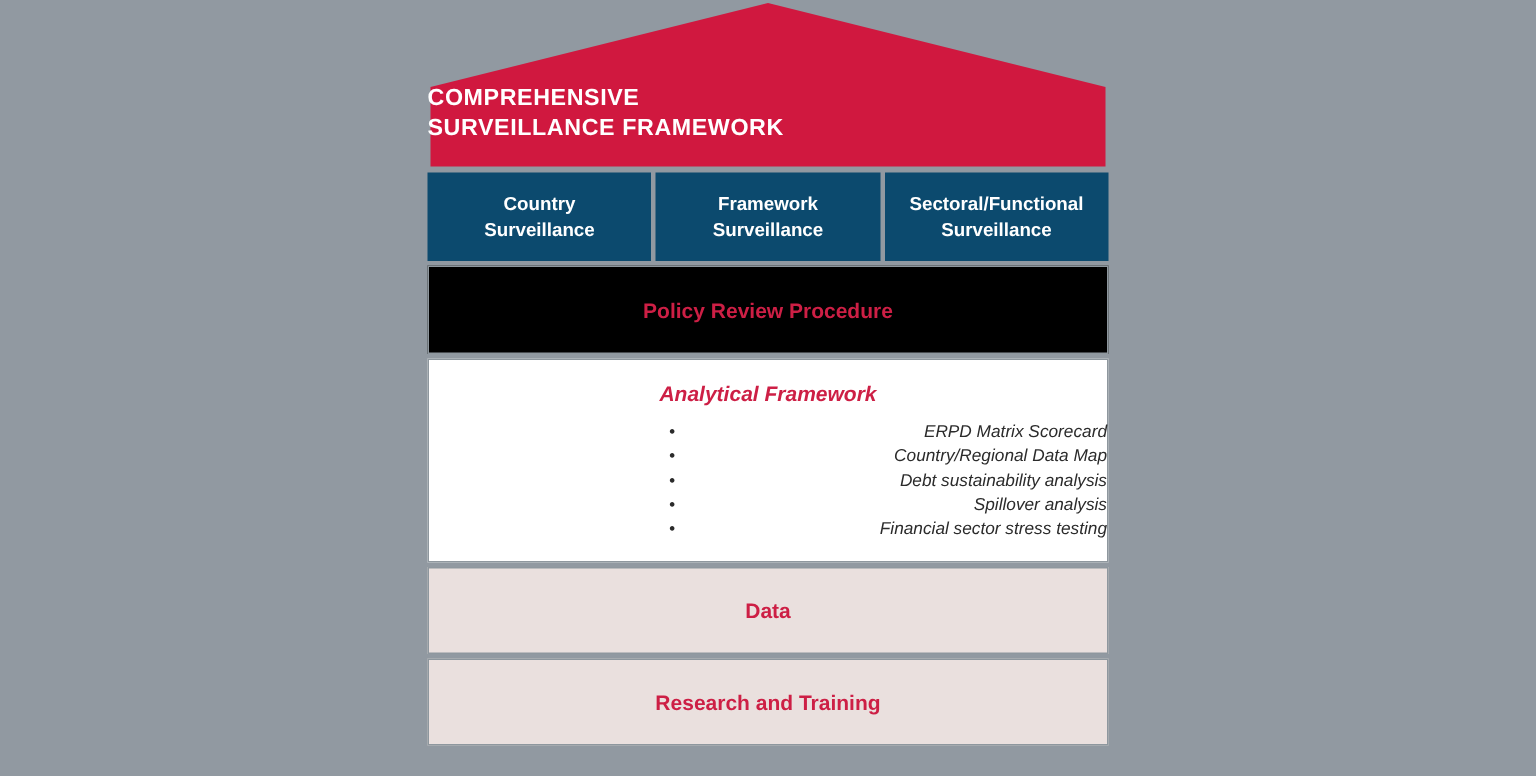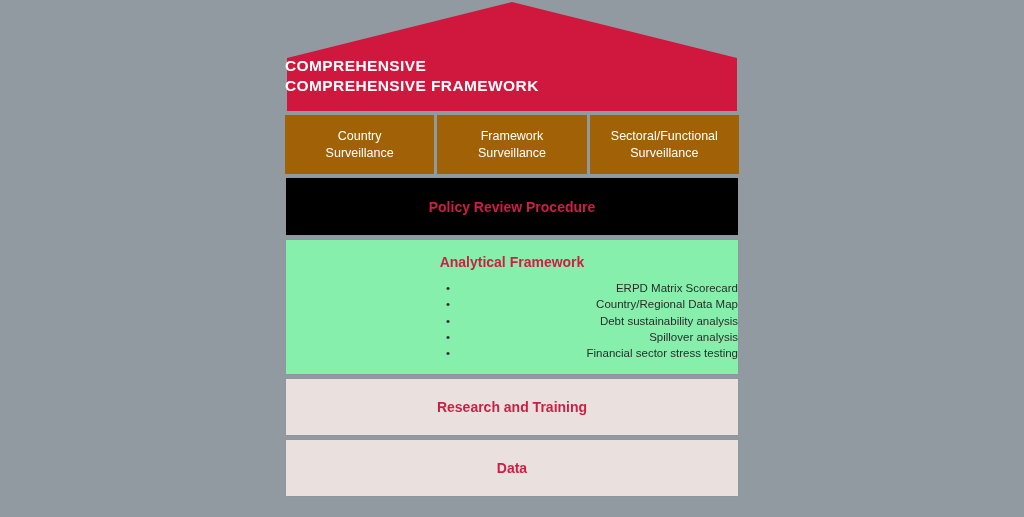--- a/index.html
+++ b/index.html
@@ -60,47 +60,48 @@
 
   
   .surv-row {
     display: flex;
     width: 454px;
     margin-top: 2px;
     gap: 3px;
   }
   .surv-cell {
     flex: 1 1 0;
-    background: #a16207;
+    background: #0c4a6e;
     color: #ffffff;
     height: 59px;
     display: flex;
     align-items: center;
     justify-content: center;
     text-align: center;
     font-size: 12.5px;
-    font-weight: normal;
+    font-weight: bold;
     line-height: 1.35;
     box-sizing: border-box;
   }
 
   .policy-band {
     background: #000000;
     height: 59px;
     color: #cd1f45;
     font-size: 14px;
     font-weight: bold;
   }
 
   .analytical-band {
-    background: #86efac;
+    background: #ffffff;
     height: 136px;
     display: block;
     padding-top: 14px;
     box-sizing: border-box;
+    font-style: italic;
   }
   .analytical-title {
     text-align: center;
     color: #cd1f45;
     font-size: 14px;
     font-weight: bold;
     margin-bottom: 10px;
   }
   .bullet-list {
     margin: 0;
@@ -143,21 +144,21 @@
 <body>
 
 <div id="diagram">
 
   <div class="roof-wrap">
     <svg class="roof-shape" viewBox="0 0 454 113" preserveAspectRatio="none">
       <polygon points="227,2 452,58 452,111 2,111 2,58" fill="#d0183f"></polygon>
     </svg>
     <div class="roof-label">
       <div>COMPREHENSIVE</div>
-      <div>COMPREHENSIVE FRAMEWORK</div>
+      <div>SURVEILLANCE FRAMEWORK</div>
     </div>
   </div>
 
   <div class="surv-row">
     <div class="surv-cell">
       <div>
         <div>Country</div>
         <div>Surveillance</div>
       </div>
     </div>
@@ -183,21 +184,21 @@
     <div class="analytical-title">Analytical Framework</div>
     <ul class="bullet-list">
       <li>ERPD Matrix Scorecard</li>
       <li>Country/Regional Data Map</li>
       <li>Debt sustainability analysis</li>
       <li>Spillover analysis</li>
       <li>Financial sector stress testing</li>
     </ul>
   </div>
 
+  <div class="band data-band">
+    <span>Data</span>
+  </div>
+
   <div class="band research-band">
     <span>Research and Training</span>
   </div>
 
-  <div class="band data-band">
-    <span>Data</span>
-  </div>
-
 </div>
 
 </body></html>

